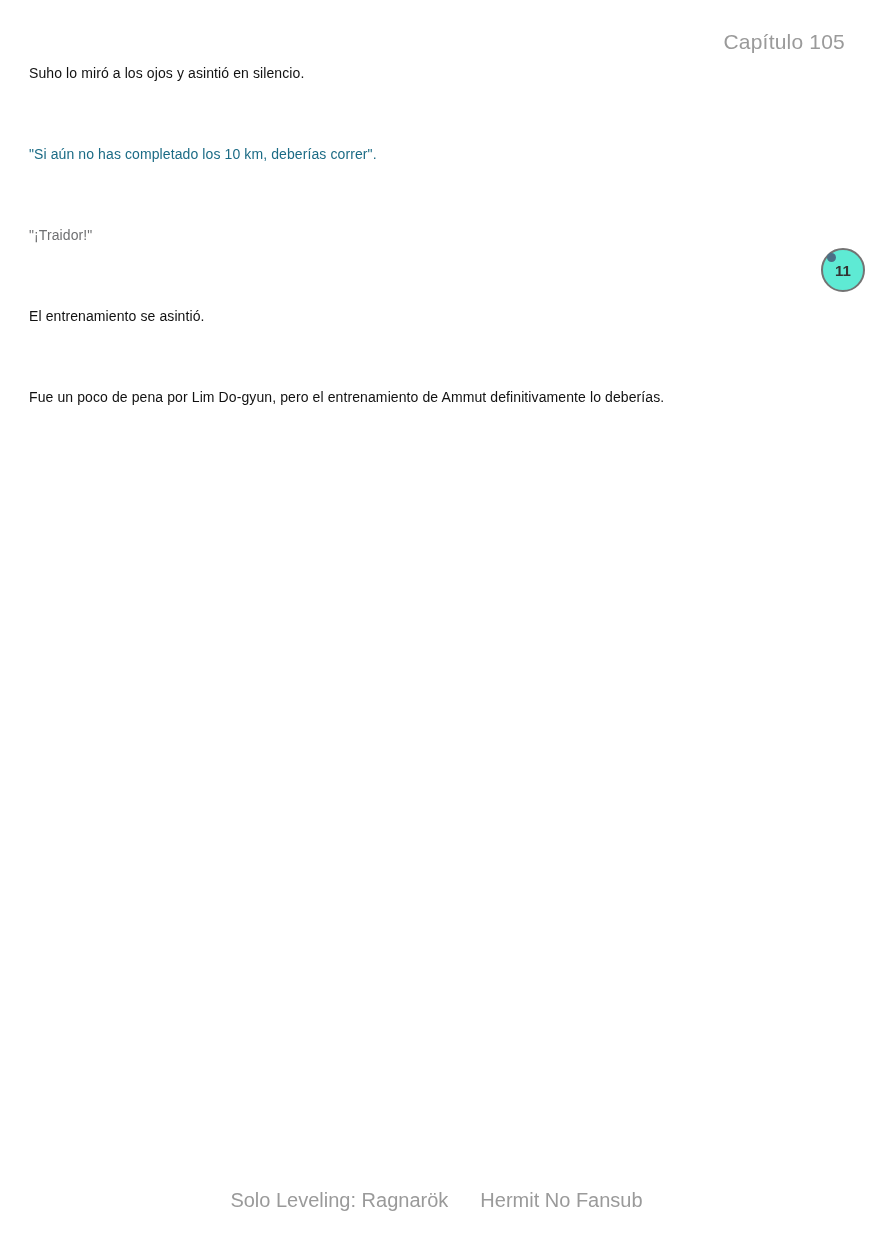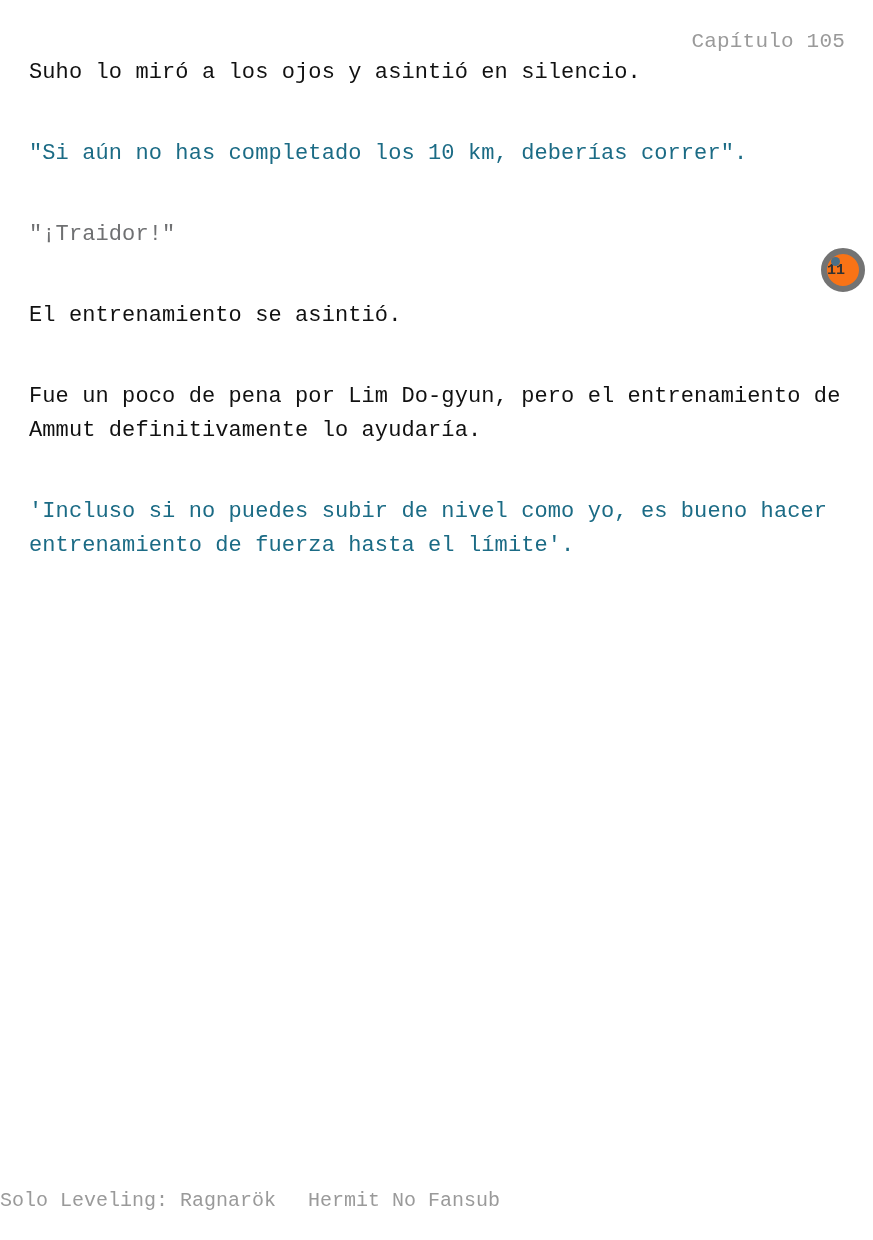--- a/index.html
+++ b/index.html
@@ -13,42 +13,41 @@
     position: relative;
     font-family: "Liberation Sans", sans-serif;
     overflow: hidden;
   }
 
   .page {
     position: relative;
     width: 873px;
     height: 1240px;
     box-sizing: border-box;
-    font-family: Liberation Mono, monospace;
   }
 
   .chapter-label {
     position: absolute;
     top: 30px;
     right: 28px;
     font-size: 21px;
     color: #9a9a9a;
     letter-spacing: 0.2px;
     white-space: nowrap;
   }
 
   .content {
     position: absolute;
     top: 56px;
     left: 29px;
     width: 815px;
   }
 
   .para {
-    font-size: 22px;
+    font-size: 14px;
     line-height: 34px;
     color: #111111;
     margin: 0 0 47px 0;
     letter-spacing: 0.1px;
   }
 
   .para.dialogue {
     color: #1b6b85;
   }
 
@@ -60,46 +59,47 @@
     width: 830px;
   }
 
   .page-badge {
     position: absolute;
     top: 248px;
     right: 8px;
     width: 44px;
     height: 44px;
     border-radius: 50%;
-    border: 6px solid #737373;
-    background: #f97316;
+    border: 2px solid #737373;
+    background: #5eead4;
     box-sizing: border-box;
     display: flex;
     align-items: center;
-    justify-content: flex-start;
+    justify-content: center;
     font-size: 15px;
     font-weight: bold;
     color: #333333;
   }
   .page-badge .dot {
     position: absolute;
     top: 3px;
     left: 4px;
     width: 9px;
     height: 9px;
     border-radius: 50%;
     background: #4b6f86;
   }
 
   .footer {
     position: absolute;
     bottom: 28px;
     left: 0;
     width: 873px;
     display: flex;
+    justify-content: center;
     gap: 32px;
     font-size: 20px;
     color: #9a9a9a;
   }
 </style>
 </head>
 <body>
 
 <div class="page">
 
@@ -113,23 +113,22 @@
   <div class="content">
 
     <p class="para">Suho lo miró a los ojos y asintió en silencio.</p>
 
     <p class="para dialogue">"Si aún no has completado los 10 km, deberías correr".</p>
 
     <p class="para whisper">"¡Traidor!"</p>
 
     <p class="para">El entrenamiento se asintió.</p>
 
-    <p class="para wide">Fue un poco de pena por Lim Do-gyun, pero el entrenamiento de Ammut definitivamente lo ayudaría.</p>
+    <p class="para wide">Fue un poco de pena por Lim Do-gyun, pero el entrenamiento de Ammut definitivamente lo deberías.</p>
 
-    <p class="para dialogue">'Incluso si no puedes subir de nivel como yo, es bueno hacer entrenamiento de fuerza hasta el límite'.</p>
 
 
 
   </div>
 
   <div class="footer">
     <span>Solo Leveling: Ragnarök</span>
     <span>Hermit No Fansub</span>
   </div>
 

